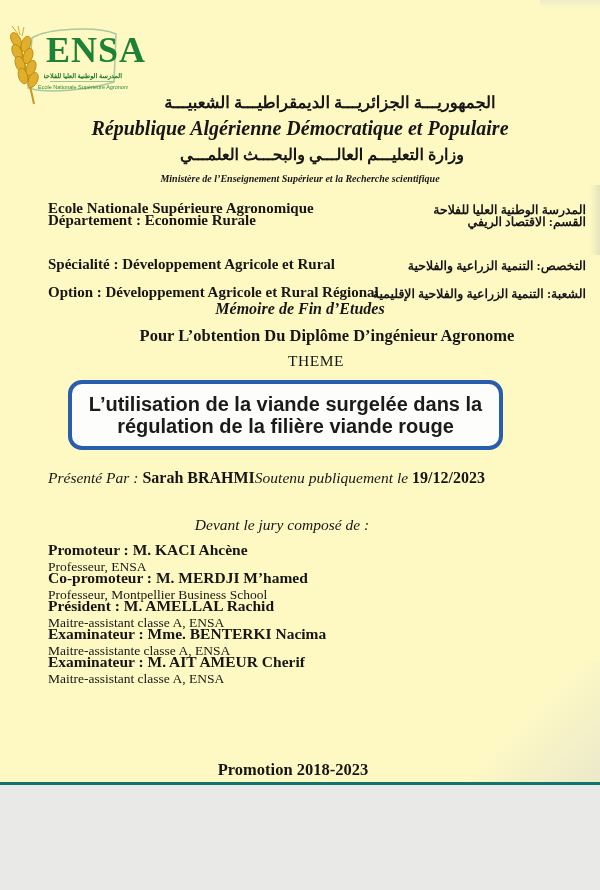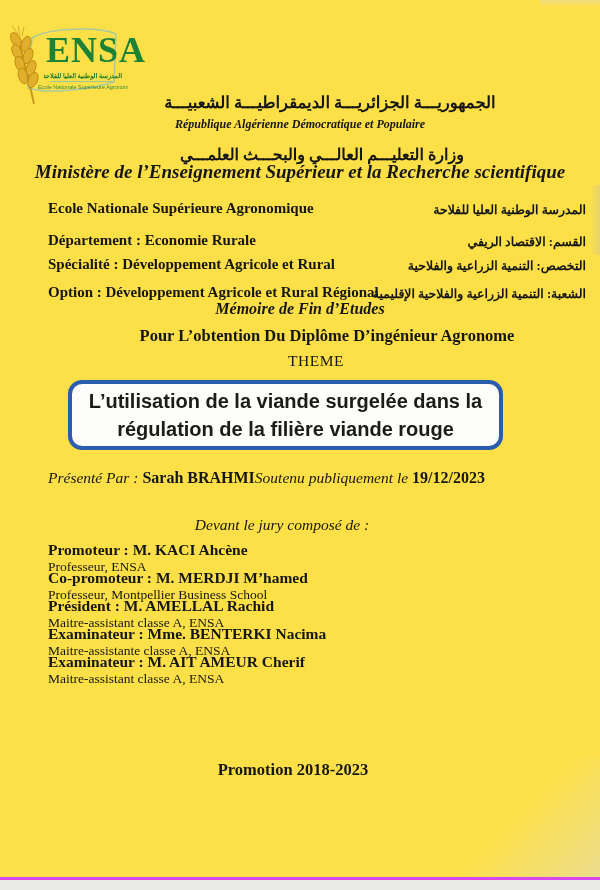--- a/index.html
+++ b/index.html
@@ -1,25 +1,25 @@
 <!DOCTYPE html>
 <html><head>
 <meta charset="utf-8">
 <style>
   html,body{margin:0;padding:0;background:#e9e9e7;}
   .page{
     position:relative;
-    width:600px;height:880px;
+    width:600px;height:785px;
     margin:0 auto;
-    background:#fde047;
+    background:#fef9c3;
     overflow:hidden;
     font-family:"Liberation Serif", serif;
     color:#161616;
     box-sizing:border-box;
-    border-bottom:3px solid #d946ef;
+    border-bottom:3px solid #0f766e;
   }
   
   .smudge{position:absolute;pointer-events:none;}
   .smudge-right{right:0;top:185px;width:10px;height:70px;
     background:linear-gradient(to left,#b9b9b3,transparent);opacity:.35;}
   .smudge-corner{right:0;bottom:0;width:150px;height:120px;
     background:linear-gradient(315deg,#d9d8d2 0%,transparent 55%);opacity:.5;}
   .smudge-top{right:0;top:0;width:60px;height:8px;
     background:linear-gradient(to bottom,#d8d8d2,transparent);opacity:.4;}
   
@@ -42,41 +42,41 @@
   .logo-fr{
     position:absolute;left:34px;top:66px;width:90px;
     text-align:center;font-family:"Liberation Sans",sans-serif;
     font-size:5.5px;line-height:7px;color:#2f8a3c;
     white-space:nowrap;overflow:hidden;
   }
   
   .hline{position:absolute;left:0;width:100%;text-align:center;white-space:nowrap;}
   .ar{direction:rtl;font-weight:700;}
   .arabic-republic{top:93px;font-size:16.5px;transform:translateX(30px);}
-  .french-republic{top:117px;font-size:12px;font-weight:700;font-style:italic;}
+  .french-republic{top:117px;font-size:20px;font-weight:700;font-style:italic;}
   .arabic-ministry{top:145px;font-size:16px;transform:translateX(22px);}
-  .french-ministry{top:161px;font-size:19px;font-weight:700;font-style:italic;}
+  .french-ministry{top:173px;font-size:10px;font-weight:700;font-style:italic;}
   
   .inst-row{position:absolute;left:48px;right:14px;height:20px;}
   .inst-fr{position:absolute;left:0;top:0;font-weight:700;font-size:15px;white-space:nowrap;}
   .inst-ar{position:absolute;right:0;top:2px;direction:rtl;font-weight:700;font-size:12.5px;white-space:nowrap;}
-  .inst-1{top:200px;} .inst-2{top:232px;} .inst-3{top:256px;} .inst-4{top:284px;}
+  .inst-1{top:200px;} .inst-2{top:212px;} .inst-3{top:256px;} .inst-4{top:284px;}
   
   .memoire-1{top:300px;font-size:16px;font-weight:700;font-style:italic;}
   .memoire-2{top:326px;font-size:16.5px;font-weight:700;margin-left:27px;}
   .theme-label{top:352px;font-size:15.5px;letter-spacing:.5px;margin-left:16px;}
   .theme-box{
     position:absolute;left:68px;top:380px;width:435px;height:70px;
     box-sizing:border-box;border:4px solid #2a5dad;border-radius:14px;
     display:flex;align-items:center;justify-content:center;
     background:#fdfdfb;
   }
   .theme-title{
     font-family:"Liberation Sans",sans-serif;font-weight:700;
-    font-size:20px;line-height:28px;text-align:center;color:#1b1b1b;
+    font-size:20px;line-height:22px;text-align:center;color:#1b1b1b;
     padding:0 14px;
   }
   
   .presente-row{position:absolute;left:48px;right:78px;top:469px;
     display:flex;align-items:baseline;white-space:nowrap;}
   .lbl-italic{font-style:italic;font-size:15.5px;}
   .val-bold{font-weight:700;font-size:16px;}
   .jury-heading{top:516px;font-size:15.5px;font-style:italic;transform:translateX(-18px);}
   
   .jury-row{position:absolute;left:48px;right:67px;height:22px;

